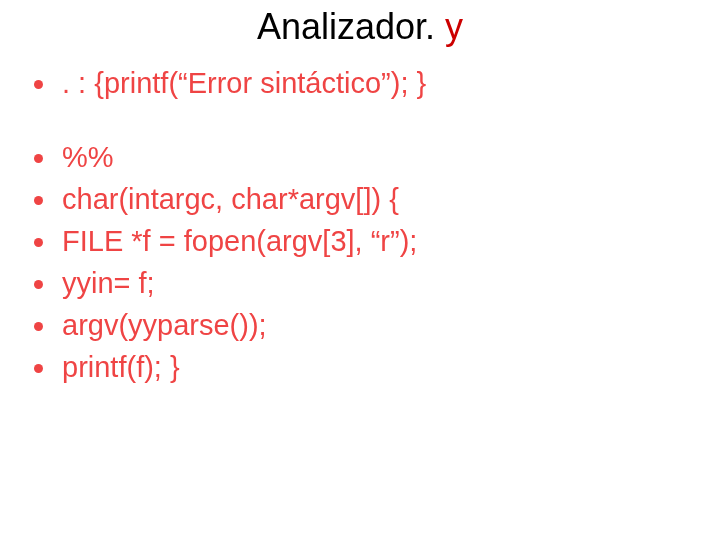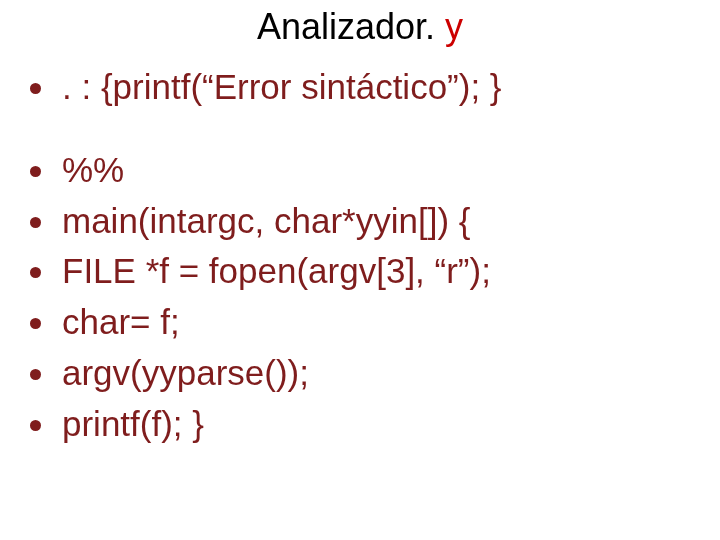--- a/index.html
+++ b/index.html
@@ -24,41 +24,41 @@
     font-weight: normal;
   }
   .title .black { color: #000000; }
   .title .red   { color: #cc0000; }
   ul.top {
     list-style: disc;
     margin: 0 0 0 12px;
     padding: 0 0 0 22px;
   }
   ul.top > li {
-    font-size: 35px;
+    font-size: 29px;
     line-height: 1.45;
-    color: #7f1d1d;
+    color: #ef4444;
     padding-left: 4px;
   }
   .gap {
     height: 32px;
     list-style: none;
   }
 </style>
 </head>
 <body>
 
 <div class="slide">
   <h1 class="title">
     <span class="black">Analizador. </span><span class="red">y</span>
   </h1>
 
   <ul class="top">
     <li>. : {printf(“Error sintáctico”); }</li>
     <li class="gap"></li>
     <li>%%</li>
-    <li>main(intargc, char*yyin[]) {</li>
+    <li>char(intargc, char*argv[]) {</li>
     <li>FILE *f = fopen(argv[3], “r”);</li>
-    <li>char= f;</li>
+    <li>yyin= f;</li>
     <li>argv(yyparse());</li>
     <li>printf(f); }</li>
   </ul>
 </div>
 
 </body></html>

